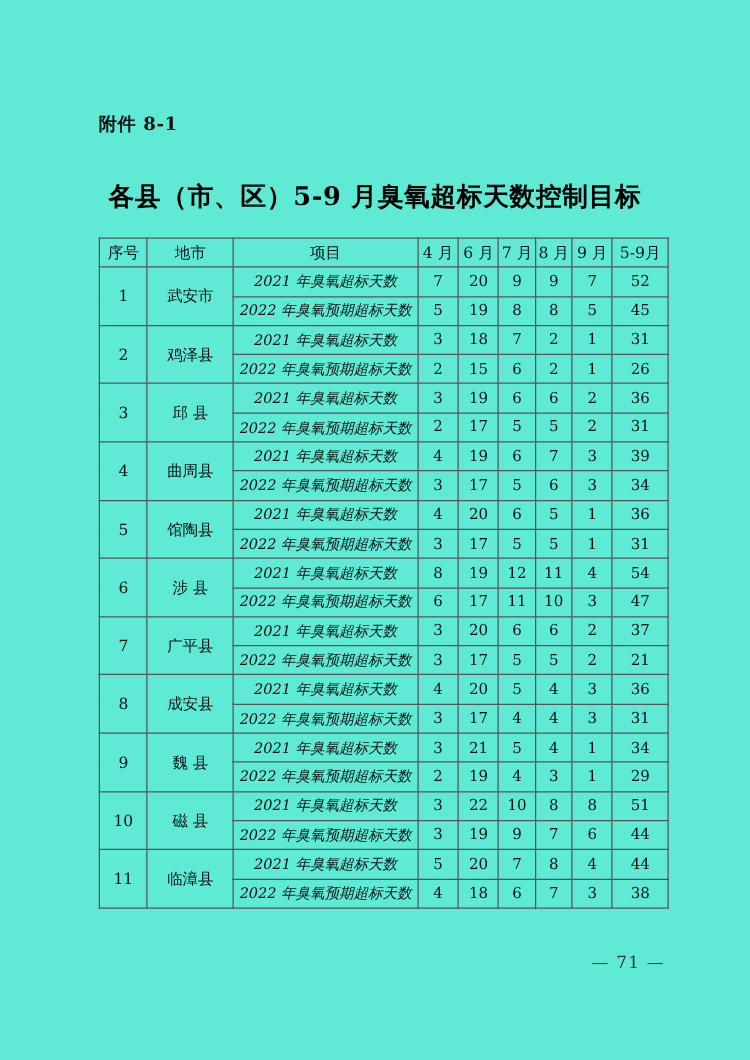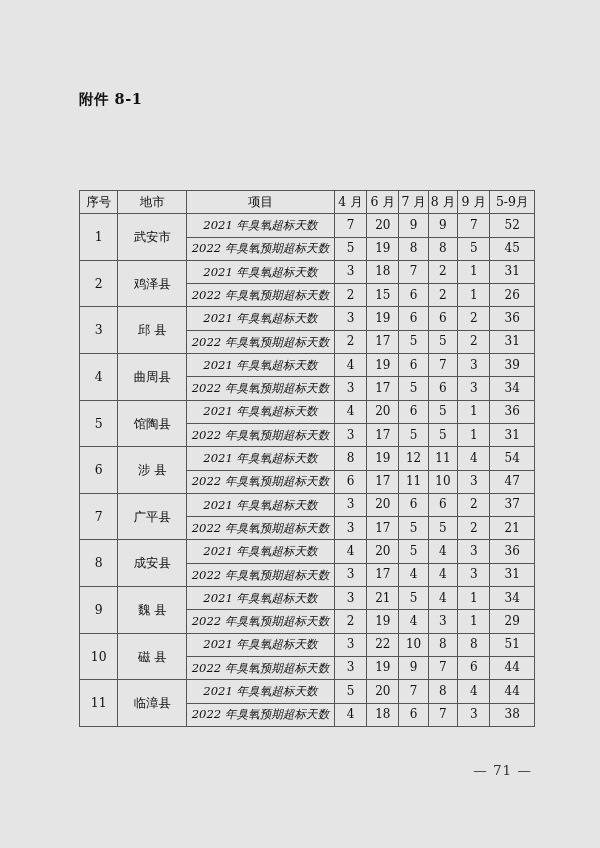--- a/index.html
+++ b/index.html
@@ -4,21 +4,21 @@
 <style>
   html, body {
     margin: 0;
     padding: 0;
     background: #ffffff;
   }
   .page {
     position: relative;
     width: 600px;
     height: 848px;
-    background: #e5e5e5;
+    background: #5eead4;
     font-family: "DejaVu Serif", "Liberation Serif", serif;
     color: #1a1a1a;
     overflow: hidden;
     box-sizing: border-box;
   }
   .attachment-label {
     position: absolute;
     left: 79px;
     top: 90px;
     font-size: 14.5px;
@@ -96,20 +96,21 @@
     margin-top: 14px;
   }
 </style>
 </head>
 <body>
 
 <div class="page">
 
   <div class="attachment-label">附件 8-1</div>
 
+  <div class="doc-title">各县（市、区）5-9 月臭氧超标天数控制目标</div>
 
   <div class="table-wrap">
     <table class="data-table">
       <colgroup>
         <col class="c-seq">
           <col class="c-city">
           <col class="c-item">
         <col class="c-m">
           <col class="c-m">
           <col class="c-m7">

